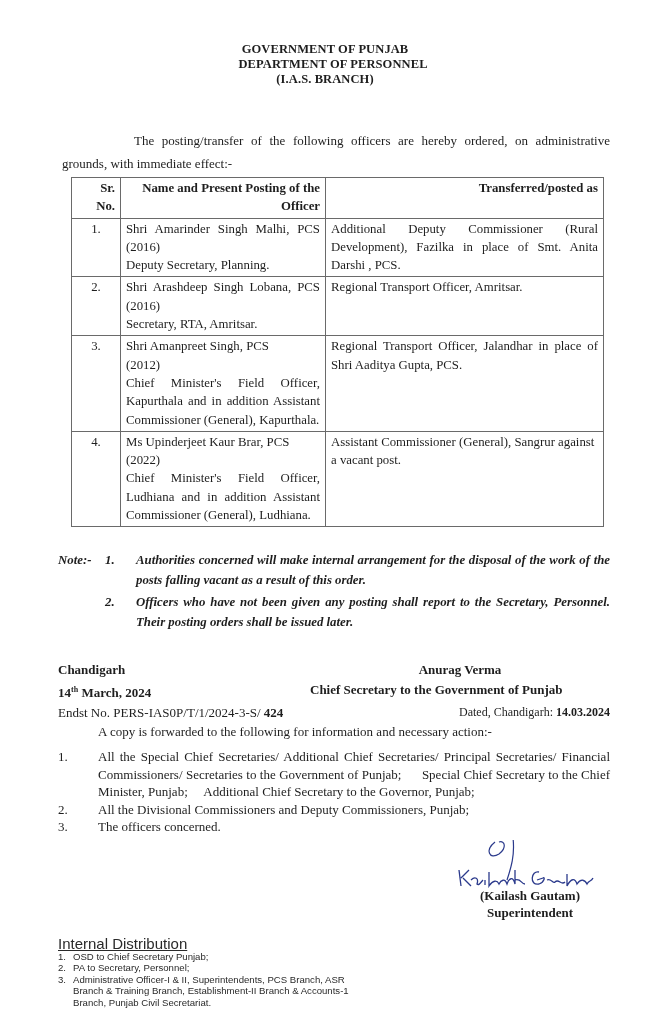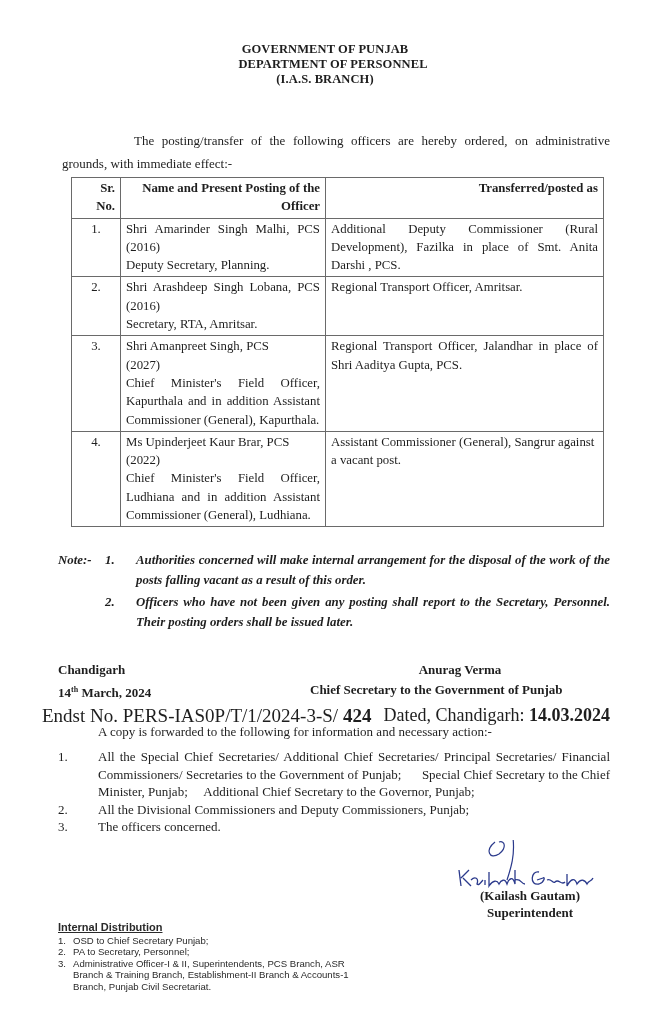--- a/index.html
+++ b/index.html
@@ -32,35 +32,35 @@
     .note-row { display: flex; margin-bottom: 3px; }
     .note-lbl { width: 47px; flex: none; }
     .note-num { width: 31px; flex: none; }
     .note-text { flex: 1; text-align: justify; }
 
     .place { position: absolute; left: 58px; top: 660px; font-weight: bold; font-size: 13px; line-height: 20px; }
     .place sup { font-size: 8px; }
     .signer { position: absolute; left: 310px; width: 300px; top: 660px; text-align: center; font-weight: bold; font-size: 13px; line-height: 20px; }
     .signer .title { text-align: left; }
 
-    .endst { position: absolute; left: 42px; top: 705px; font-size: 19px; text-align: right; }
-    .dated { position: absolute; right: 40px; top: 705px; font-size: 18px; }
+    .endst { position: absolute; left: 58px; top: 705px; font-size: 13px; text-align: right; }
+    .dated { position: absolute; right: 40px; top: 705px; font-size: 12px; }
     .copy-line { position: absolute; left: 98px; top: 724px; font-size: 13px; }
 
     .dist { position: absolute; left: 58px; top: 748px; width: 552px; font-size: 13px; line-height: 17.5px; }
     .dist-row { display: flex; }
     .dist-num { width: 40px; flex: none; }
     .dist-text { flex: 1; }
     .dist-text.j { text-align: justify; }
 
     .sig-scribble { position: absolute; left: 455px; top: 840px; width: 140px; height: 50px; }
     .sig-name { position: absolute; left: 470px; width: 120px; top: 887px; text-align: center; font-weight: bold; font-size: 13px; line-height: 17px; }
 
     .idist { position: absolute; left: 58px; top: 922px; width: 300px; font-family: "Liberation Sans", "DejaVu Sans", sans-serif; font-size: 9.6px; line-height: 11.5px; color: #2a2a2a; }
-    .idist-title { font-weight: bold; font-size: 11px; text-decoration: underline; margin-bottom: 1px; }
+    .idist-title { font-weight: normal; font-size: 15px; text-decoration: underline; margin-bottom: 1px; margin-top: 16px; }
     .idist-row { display: flex; }
     .idist-num { width: 15px; flex: none; }
     .idist-text { flex: 1; }
   </style>
 </head>
 <body>
 
 <div class="page">
 
   <div class="hdr hdr1">GOVERNMENT OF PUNJAB</div>
@@ -91,21 +91,21 @@
         <div class="just-last">Shri Arashdeep Singh Lobana, PCS</div>
         <div>(2016)</div>
         <div class="just">Secretary, RTA, Amritsar.</div>
       </td>
       <td class="just">Regional Transport Officer, Amritsar.</td>
     </tr>
     <tr>
       <td class="col-sr-cell">3.</td>
       <td>
         <div>Shri Amanpreet Singh, PCS</div>
-        <div>(2027)</div>
+        <div>(2012)</div>
         <div class="just">Chief Minister's Field Officer, Kapurthala and in addition Assistant Commissioner (General), Kapurthala.</div>
       </td>
       <td class="just">Regional Transport Officer, Jalandhar in place of Shri Aaditya Gupta, PCS.</td>
     </tr>
     <tr>
       <td class="col-sr-cell">4.</td>
       <td>
         <div>Ms Upinderjeet Kaur Brar, PCS</div>
         <div>(2022)</div>
         <div class="just">Chief Minister's Field Officer, Ludhiana and in addition Assistant Commissioner (General), Ludhiana.</div>

